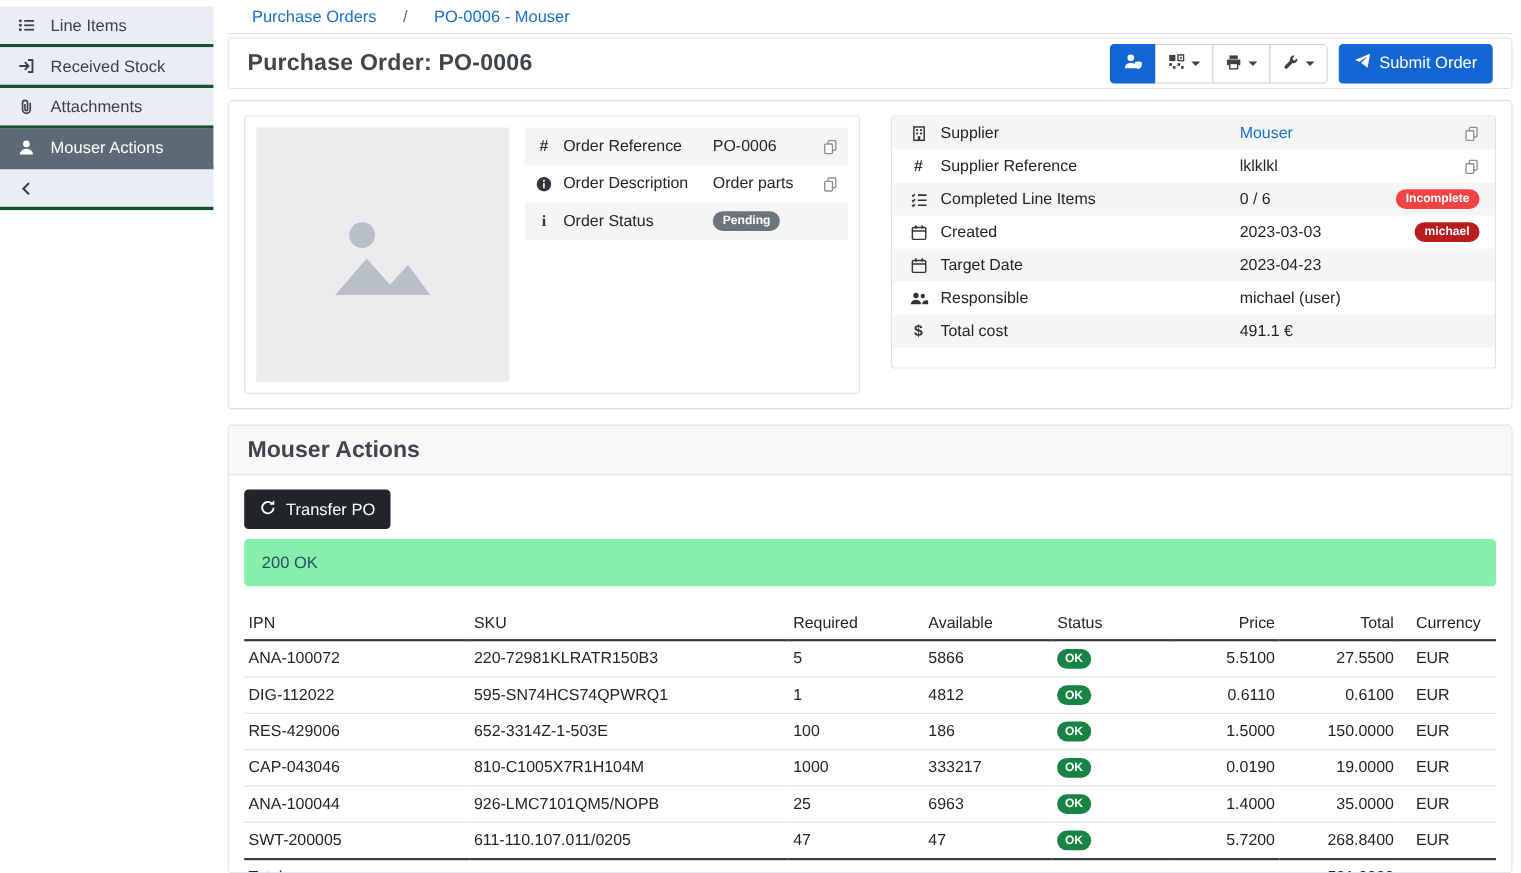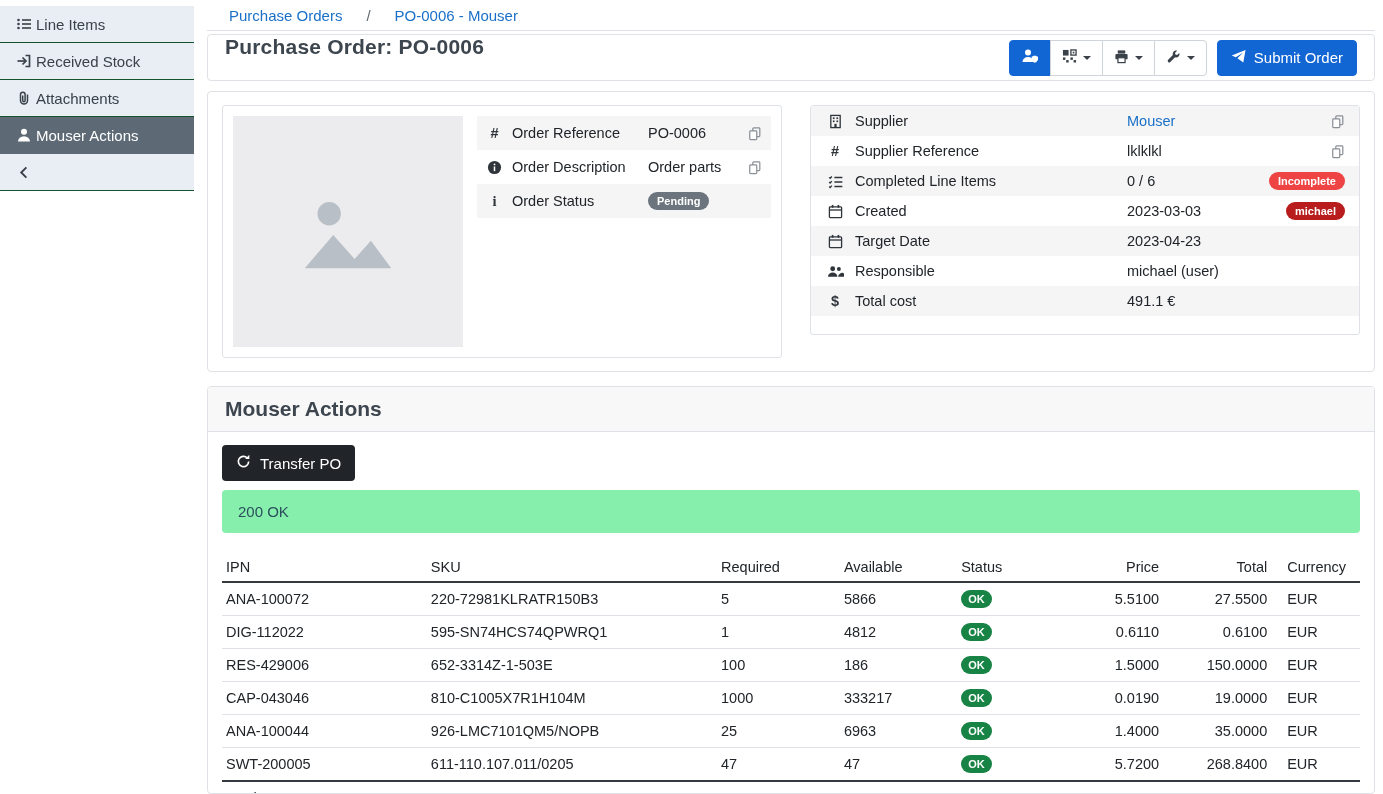--- a/index.html
+++ b/index.html
@@ -2,32 +2,32 @@
 <html><head>
 <meta charset="utf-8">
 <style>
   *{box-sizing:border-box;margin:0;padding:0}
   html,body{width:1383px;height:794px;overflow:hidden}
   body{background:#fff;font-family:"Liberation Sans","DejaVu Sans",sans-serif;font-size:14px;color:#212529}
   .app{display:flex;width:100%;height:100%}
 
   
   .sidebar{width:194px;flex:0 0 194px;padding-top:6px;background:#fff}
-  .side-item{height:37px;display:flex;align-items:center;gap:3px;padding:0 15px;background:#e9eef5;border-bottom:1px solid #14532d;color:#3a4148;font-size:15px;cursor:pointer}
+  .side-item{height:37px;display:flex;align-items:center;gap:13px;padding:0 15px;background:#e9eef5;border-bottom:3px solid #14532d;color:#3a4148;font-size:15px;cursor:pointer}
   .side-item.active{background:#5d6a76;border-color:#5d6a76;color:#fff}
   .sicon{display:inline-flex;width:18px;justify-content:center;align-items:center}
 
   
   .main{flex:1;display:flex;flex-direction:column;padding:0 8px 0 13px;min-width:0}
   .breadcrumb{height:31px;display:flex;align-items:center;gap:24px;padding-left:22px;border-bottom:1px solid #dee2e6;font-size:15px;flex:0 0 31px}
   .crumb{color:#1a70c7;text-decoration:none;cursor:pointer}
   .sep{color:#5f6a72}
 
   
-  .head-panel{margin-top:3px;border:1px solid #dee2e6;border-radius:4px;height:47px;display:flex;justify-content:space-between;padding:0 17px;flex:0 0 47px}
+  .head-panel{margin-top:3px;border:1px solid #dee2e6;border-radius:4px;height:47px;display:flex;align-items:center;justify-content:space-between;padding:0 17px;flex:0 0 47px}
   .title{font-size:21px;font-weight:600;color:#3d464e;letter-spacing:.2px}
   .toolbar{display:flex;align-items:center}
   .tbtn{height:36px;display:inline-flex;align-items:center;gap:6px;background:#fff;border:1px solid #ced4da;padding:0 11px;margin-left:-1px;color:#3a4148;cursor:pointer;font-family:inherit}
   .tbtn.first{margin-left:0;border-radius:4px 0 0 4px}
   .tbtn.last{border-radius:0 4px 4px 0}
   .tbtn.blue{background:#1266d3;border-color:#1266d3;color:#fff}
   .caret{width:0;height:0;border:4px solid transparent;border-top-color:currentColor;margin-top:4px}
   .submit{height:36px;margin-left:10px;display:inline-flex;align-items:center;gap:8px;background:#1266d3;color:#fff;border:1px solid #1266d3;border-radius:4px;padding:0 13px;font-size:15px;cursor:pointer;font-family:inherit}
 
   

